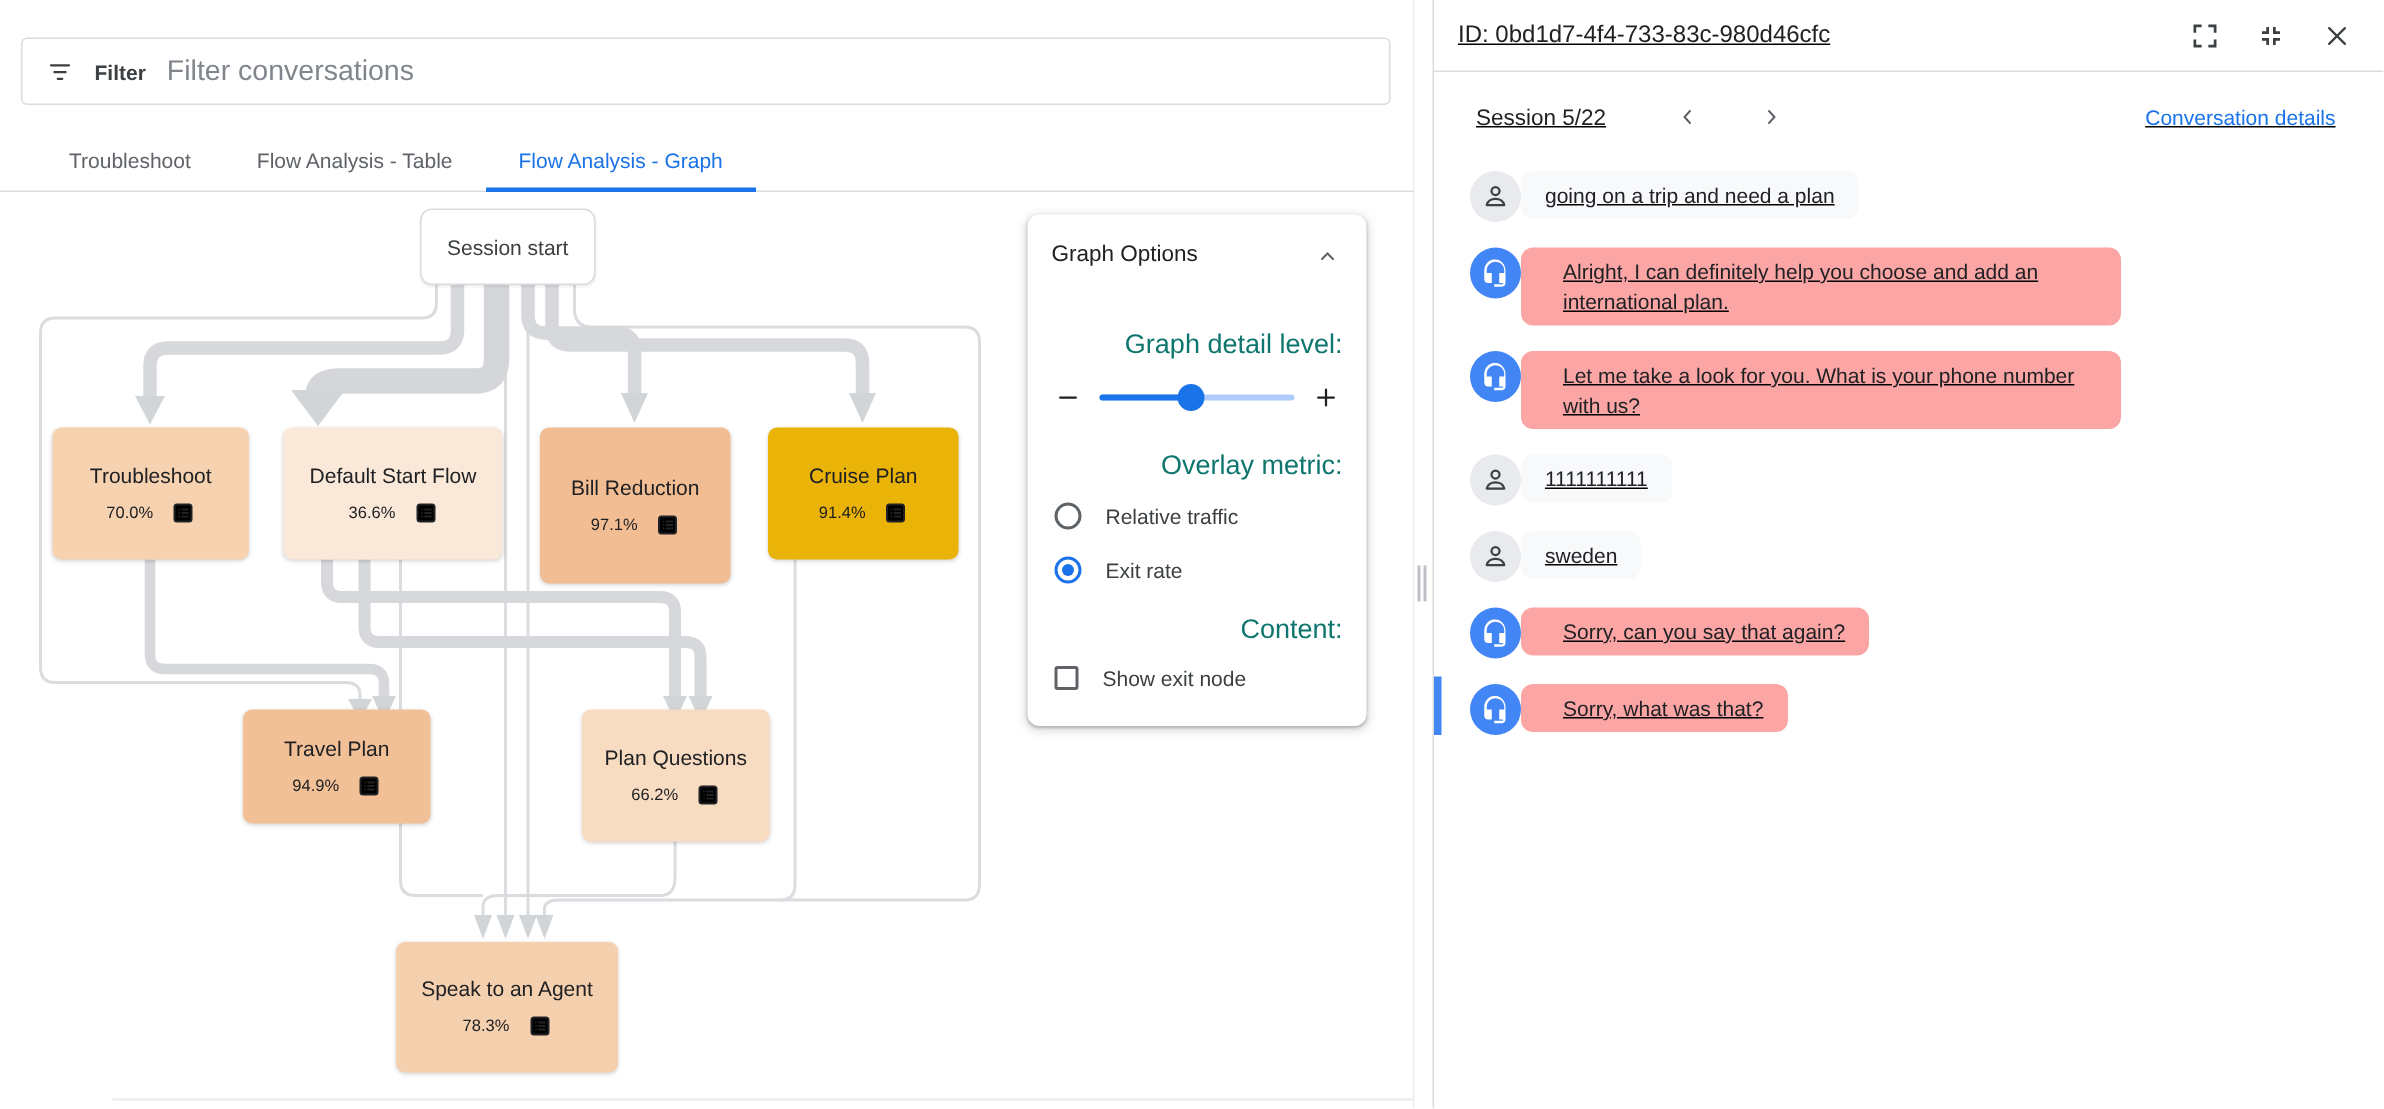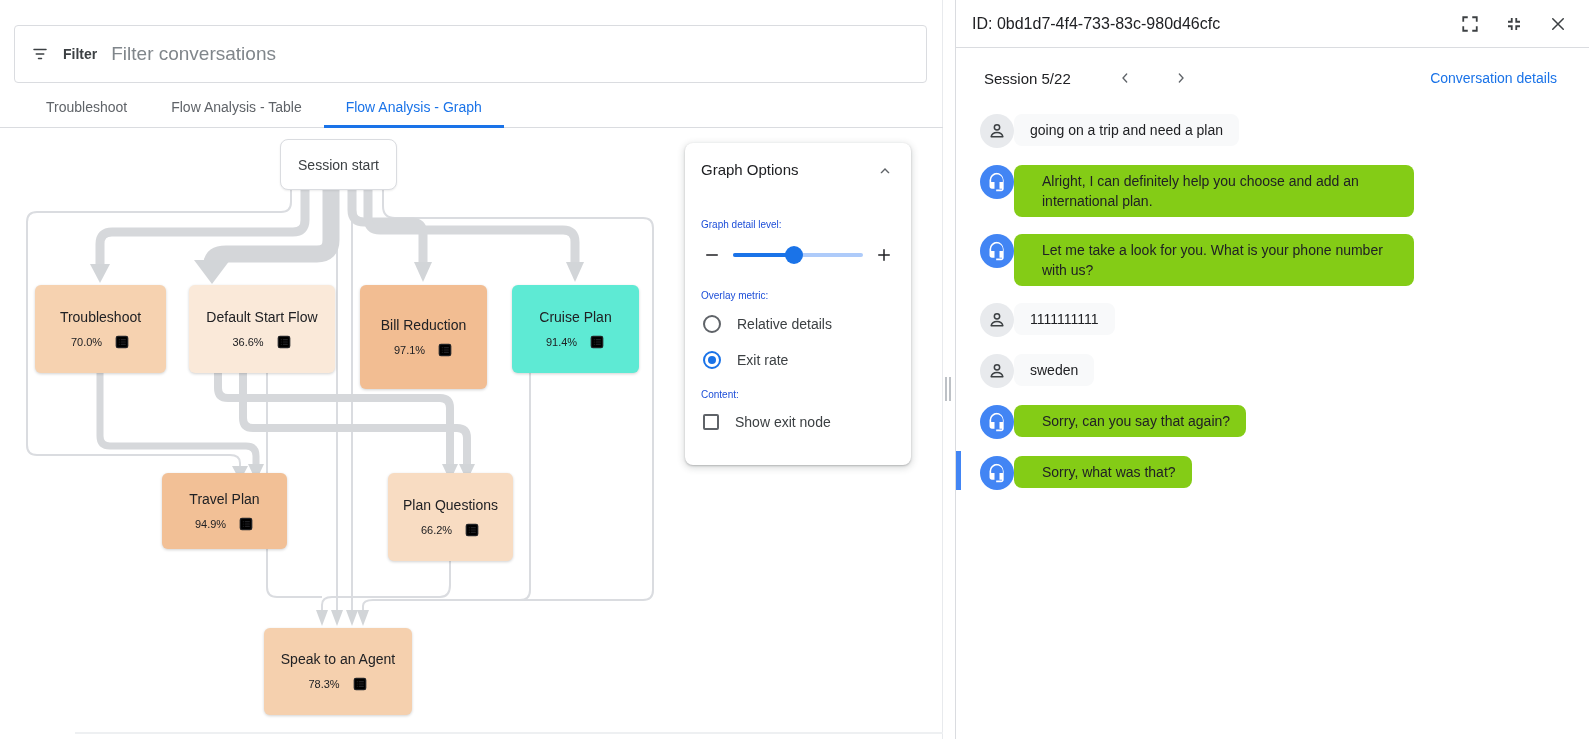--- a/index.html
+++ b/index.html
@@ -2,21 +2,21 @@
 <html><head>
 <meta charset="utf-8">
 <style>
   * { margin:0; padding:0; box-sizing:border-box; }
   html,body { width:1589px; height:739px; background:#fff; font-family:"Liberation Sans", sans-serif; overflow:hidden; }
   .app { position:relative; width:1589px; height:739px; }
 
   
   .left-panel { position:absolute; left:0; top:0; width:943px; height:739px; border-right:1px solid #e8eaed; background:#fff; }
 
-  .filter-bar { position:absolute; left:14px; top:25px; width:913px; height:58px; border:1px solid #dadce0; border-radius:4px; display:flex; align-items:center; padding:0 16px; gap:14px; background:#fff; }
+  .filter-bar { position:absolute; left:14px; top:25px; width:913px; height:45px; border:1px solid #dadce0; border-radius:4px; display:flex; align-items:center; padding:0 16px; gap:14px; background:#fff; }
   .filter-bar .flabel { font-size:14px; font-weight:700; color:#3c4043; }
   .filter-bar input { border:none; outline:none; flex:1; font-size:19px; color:#202124; font-family:"Liberation Sans",sans-serif; }
   .filter-bar input::placeholder { color:#80868b; }
 
   .tabs { position:absolute; left:0; top:88px; width:943px; height:40px; display:flex; align-items:stretch; border-bottom:1px solid #dadce0; padding-left:24px; }
   .tab { display:flex; align-items:center; padding:0 22px; font-size:14px; font-weight:500; color:#5f6368; cursor:pointer; border-bottom:3px solid transparent; margin-bottom:-1px; }
   .tab.active { color:#1a73e8; border-bottom-color:#1a73e8; }
 
   .graph-area { position:absolute; left:0; top:128px; width:943px; height:611px; }
   .edges { position:absolute; left:0; top:-128px; width:943px; height:739px; }
@@ -24,57 +24,57 @@
   .node { position:absolute; border-radius:6px; box-shadow:0 1px 3px rgba(0,0,0,.18); display:flex; flex-direction:column; align-items:center; justify-content:center; gap:9px; cursor:pointer; }
   .node .nlabel { font-size:14px; color:#202124; }
   .node .nmeta { display:flex; align-items:center; gap:12px; }
   .node .npct { font-size:11px; color:#202124; }
   .start-node { position:absolute; left:280px; top:11px; width:117px; height:51px; background:#fff; border:1px solid #dadce0; border-radius:8px; box-shadow:0 1px 2px rgba(0,0,0,.08); display:flex; align-items:center; justify-content:center; font-size:14px; color:#3c4043; cursor:pointer; }
 
   
   .options-card { position:absolute; left:685px; top:15px; width:226px; min-height:322px; background:#fff; border-radius:8px; box-shadow:0 1px 2px rgba(60,64,67,.3), 0 2px 6px 2px rgba(60,64,67,.15); padding:18px 16px 20px; z-index:5; }
   .options-title-row { display:flex; align-items:flex-start; justify-content:space-between; margin-bottom:38px; }
   .options-title { font-size:15px; color:#202124; }
-  .opt-section-label { font-size:10px; color:#1d4ed8; margin-bottom:14px; }
+  .opt-section-label { font-size:18px; color:#0f766e; margin-bottom:14px;text-align:right; }
   .slider-row { display:flex; align-items:center; gap:10px; margin-bottom:24px; }
   .icon-btn { background:none; border:none; cursor:pointer; display:flex; align-items:center; justify-content:center; padding:2px; }
   .slider-track { position:relative; flex:1; height:4px; border-radius:2px; background:#aecbfa; cursor:pointer; }
   .slider-fill { position:absolute; left:0; top:0; height:4px; border-radius:2px; background:#1a73e8; }
   .slider-thumb { position:absolute; top:-7px; width:18px; height:18px; border-radius:50%; background:#1a73e8; cursor:grab; }
   .radio-row { display:flex; align-items:center; gap:16px; margin:0 0 18px 2px; cursor:pointer; }
   .radio { width:18px; height:18px; border-radius:50%; border:2px solid #5f6368; position:relative; flex:0 0 auto; }
   .radio.sel { border-color:#1a73e8; }
   .radio.sel::after { content:""; position:absolute; left:3px; top:3px; width:8px; height:8px; border-radius:50%; background:#1a73e8; }
   .radio-label { font-size:14px; color:#3c4043; }
   .check-row { display:flex; align-items:center; gap:16px; margin:14px 0 4px 2px; cursor:pointer; }
   .checkbox { width:16px; height:16px; border:2px solid #5f6368; border-radius:2px; flex:0 0 auto; }
 
   
   .divider-zone { position:absolute; left:943px; top:0; width:13px; height:739px; background:#fff; border-right:1px solid #dadce0; cursor:col-resize; }
   .divider-handle { position:absolute; left:2px; top:377px; display:flex; gap:2px; }
   .divider-handle span { display:block; width:2px; height:24px; background:#bdc1c6; }
 
   
-  .right-panel { position:absolute; left:956px; top:0; width:633px; height:739px; background:#fff; display:flex; flex-direction:column; }
+  .right-panel { position:absolute; left:956px; top:0; width:633px; height:739px; background:#fff; display:flex; flex-direction:column;text-decoration:underline; }
   .rp-header { height:48px; display:flex; align-items:center; padding:0 20px 0 16px; border-bottom:1px solid #dadce0; flex:0 0 auto; }
   .rp-title { font-size:16px; color:#202124; flex:1; }
   .rp-icons { display:flex; align-items:center; gap:22px; }
   .rp-subheader { display:flex; align-items:center; padding:20px 32px 12px 28px; flex:0 0 auto; }
   .session-label { font-size:15px; font-weight:500; color:#202124; }
   .nav-btn { background:none; border:none; cursor:pointer; padding:2px; margin-left:44px; display:flex; }
   .details-link { margin-left:auto; font-size:14px; font-weight:500; color:#1a73e8; text-decoration:none; cursor:pointer; }
 
   .messages { padding:14px 24px 0 24px; display:flex; flex-direction:column; gap:17px; overflow:hidden; }
   .msg-row { display:flex; align-items:flex-start; position:relative; }
   .avatar { width:34px; height:34px; border-radius:50%; flex:0 0 auto; display:flex; align-items:center; justify-content:center; }
   .avatar.user { background:#e8eaed; }
   .avatar.agent { background:#4285f4; }
   .bubble { font-size:14px; line-height:20px; color:#202124; padding:6px 16px; border-radius:8px; max-width:400px; cursor:pointer; }
   .bubble.user { background:#f8f9fa; }
-  .bubble.agent { background:#84cc16;padding-left:28px; }
+  .bubble.agent { background:#fca5a5;padding-left:28px; }
   .msg-row.selected::before { content:""; position:absolute; left:-24px; top:-5px; bottom:-5px; width:5px; background:#4285f4; }
 </style>
 </head>
 <body>
 
 <div class="app">
 
   <div class="left-panel">
 
     <div class="filter-bar">
@@ -154,21 +154,21 @@
       <div class="node" style="left: 360px; top: 157px; width: 127px; height: 104px; background: rgb(242, 189, 146);">
         <span class="nlabel">Bill Reduction</span>
         <span class="nmeta">
             <span class="npct">97.1%</span>
             <svg width="16" height="16" viewBox="0 0 24 24">
               <rect x="3.5" y="3.5" width="17" height="17" rx="2.5" stroke="#202124" stroke-width="2"></rect>
               <path d="M8 8.5h.01M11 8.5h6M8 12h.01M11 12h6M8 15.5h.01M11 15.5h6" stroke="#202124" stroke-width="1.8" stroke-linecap="round"></path>
             </svg>
           </span>
       </div>
-      <div class="node" style="left: 512px; top: 157px; width: 127px; height: 88px; background: #5eead4;">
+      <div class="node" style="left: 512px; top: 157px; width: 127px; height: 88px; background: #eab308;">
         <span class="nlabel">Cruise Plan</span>
         <span class="nmeta">
             <span class="npct">91.4%</span>
             <svg width="16" height="16" viewBox="0 0 24 24">
               <rect x="3.5" y="3.5" width="17" height="17" rx="2.5" stroke="#202124" stroke-width="2"></rect>
               <path d="M8 8.5h.01M11 8.5h6M8 12h.01M11 12h6M8 15.5h.01M11 15.5h6" stroke="#202124" stroke-width="1.8" stroke-linecap="round"></path>
             </svg>
           </span>
       </div>
       <div class="node" style="left: 162px; top: 345px; width: 125px; height: 76px; background: rgb(242, 192, 150);">
@@ -224,21 +224,21 @@
           </div>
           <button class="icon-btn">
             <svg width="18" height="18" viewBox="0 0 24 24">
                 <path d="M12 5v14M5 12h14" stroke="#202124" stroke-width="2" stroke-linecap="round"></path>
               </svg>
           </button>
         </div>
         <div class="opt-section-label">Overlay metric:</div>
         <div class="radio-row">
           <span class="radio"></span>
-          <span class="radio-label">Relative details</span>
+          <span class="radio-label">Relative traffic</span>
         </div>
         <div class="radio-row">
           <span class="radio sel"></span>
           <span class="radio-label">Exit rate</span>
         </div>
         <div class="opt-section-label" style="margin-top:20px;">Content:</div>
         <div class="check-row">
           <span class="checkbox"></span>
           <span class="radio-label">Show exit node</span>
         </div>

